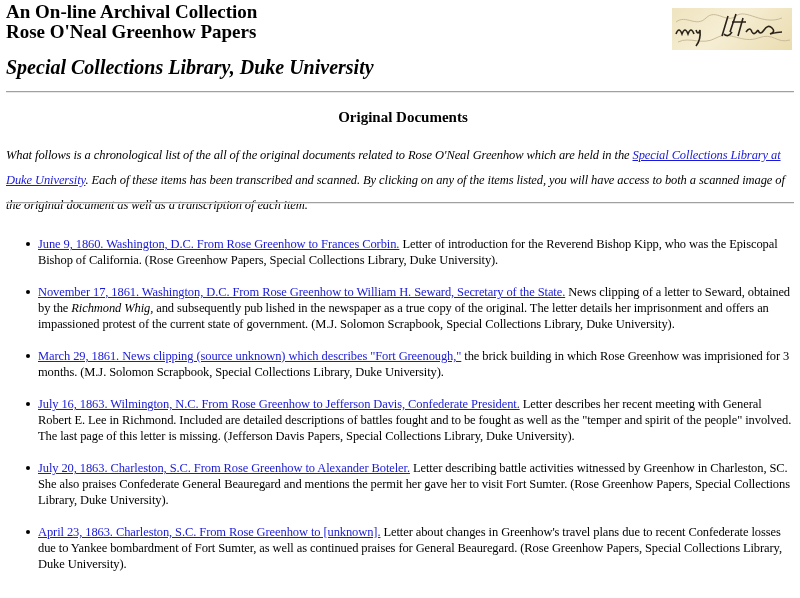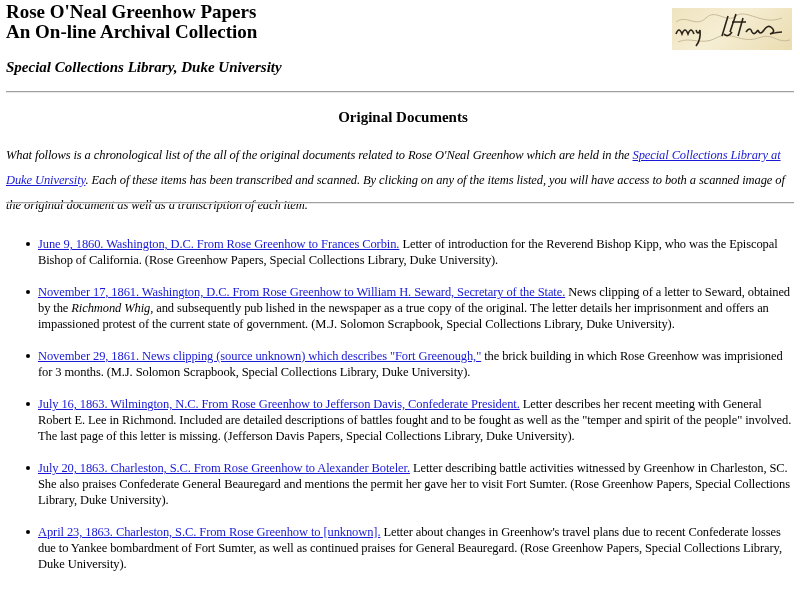--- a/index.html
+++ b/index.html
@@ -9,21 +9,21 @@
     color: #000000;
     font-size: 13px;
     line-height: 16px;
     position: relative;
   }
   .header { position: absolute; left: 6px; top: 2px; }
   .title-line {
     font-weight: bold; font-size: 19px; line-height: 20px; margin: 0;
   }
   .subtitle {
-    font-weight: bold; font-style: italic; font-size: 15px; line-height: 18px;
+    font-weight: bold; font-style: italic; font-size: 20px; line-height: 18px;
     margin-top: 16px;
   }
   .logo {
     position: absolute; left: 672px; top: 8px; width: 120px; height: 42px;
     background: linear-gradient(135deg, #efe4c0 0%, #f6eed4 45%, #eadcb0 100%);
     overflow: hidden;
   }
   .logo svg { position: absolute; left: 0; top: 0; }
   hr.rule {
     position: absolute; left: 6px; width: 788px; margin: 0;
@@ -50,22 +50,22 @@
   .bullet {
     position: absolute; left: 4px; top: 6px; width: 4px; height: 4px;
     background: #000; border-radius: 50%;
   }
   .doc-link { font-weight: normal; }
 </style>
 </head>
 <body>
 
 <div class="header">
+  <div class="title-line">An On-line Archival Collection</div>
   <div class="title-line">Rose O'Neal Greenhow Papers</div>
-  <div class="title-line">An On-line Archival Collection</div>
   <div class="subtitle">Special Collections Library, Duke University</div>
 </div>
 
 <div class="logo" title="my letters handwriting image">
   <svg width="120" height="42" viewBox="0 0 120 42">
     <path d="M4 14 C14 6, 24 20, 34 10 S 54 16, 64 8 S 90 18, 110 10" stroke="#c9bb98" stroke-width="1" fill="none"></path>
     <path d="M6 34 C18 28, 30 38, 44 30 S 70 36, 86 30 S 104 36, 118 32" stroke="#c9bb98" stroke-width="1" fill="none"></path>
     <path d="M4 26 q3 -8 6 0 q3 -8 6 0 q3 -8 6 0 M24 22 q2 6 4 0 q1 10 -4 16" stroke="#2a2218" stroke-width="1.6" fill="none"></path>
     <path d="M50 28 l6 -20 M52 26 q4 4 8 -2 M58 24 l6 -18 M60 14 h8 M66 28 l5 -18 M66 14 h8 M74 24 q4 -6 6 0 q2 4 6 -2 M86 22 q2 6 6 0 q4 -6 8 -2 q4 4 -2 6 q8 -2 12 -2" stroke="#2a2218" stroke-width="1.6" fill="none"></path>
   </svg>
@@ -85,21 +85,21 @@
   <li class="doc-item">
     <span class="bullet"></span>
     <a href="#" class="doc-link">June 9, 1860. Washington, D.C. From Rose Greenhow to Frances Corbin.</a><span> Letter of introduction for the Reverend Bishop Kipp, who was the Episcopal Bishop of California. (Rose Greenhow Papers, Special Collections Library, Duke University).</span>
   </li>
   <li class="doc-item">
     <span class="bullet"></span>
     <a href="#" class="doc-link">November 17, 1861. Washington, D.C. From Rose Greenhow to William H. Seward, Secretary of the State.</a><span> News clipping of a letter to Seward, obtained by the </span><i>Richmond Whig,</i><span> and subsequently pub lished in the newspaper as a true copy of the original. The letter details her imprisonment and offers an impassioned protest of the current state of government. (M.J. Solomon Scrapbook, Special Collections Library, Duke University).</span>
   </li>
   <li class="doc-item">
     <span class="bullet"></span>
-    <a href="#" class="doc-link">November 29, 1861. News clipping (source unknown) which describes "Fort Greenough,"</a><span> the brick building in which Rose Greenhow was imprisioned for 3 months. (M.J. Solomon Scrapbook, Special Collections Library, Duke University).</span>
+    <a href="#" class="doc-link">March 29, 1861. News clipping (source unknown) which describes "Fort Greenough,"</a><span> the brick building in which Rose Greenhow was imprisioned for 3 months. (M.J. Solomon Scrapbook, Special Collections Library, Duke University).</span>
   </li>
   <li class="doc-item">
     <span class="bullet"></span>
     <a href="#" class="doc-link">July 16, 1863. Wilmington, N.C. From Rose Greenhow to Jefferson Davis, Confederate President.</a><span> Letter describes her recent meeting with General Robert E. Lee in Richmond. Included are detailed descriptions of battles fought and to be fought as well as the "temper and spirit of the people" involved. The last page of this letter is missing. (Jefferson Davis Papers, Special Collections Library, Duke University).</span>
   </li>
   <li class="doc-item">
     <span class="bullet"></span>
     <a href="#" class="doc-link">July 20, 1863. Charleston, S.C. From Rose Greenhow to Alexander Boteler.</a><span> Letter describing battle activities witnessed by Greenhow in Charleston, SC. She also praises Confederate General Beauregard and mentions the permit her gave her to visit Fort Sumter. (Rose Greenhow Papers, Special Collections Library, Duke University).</span>
   </li>
   <li class="doc-item">

